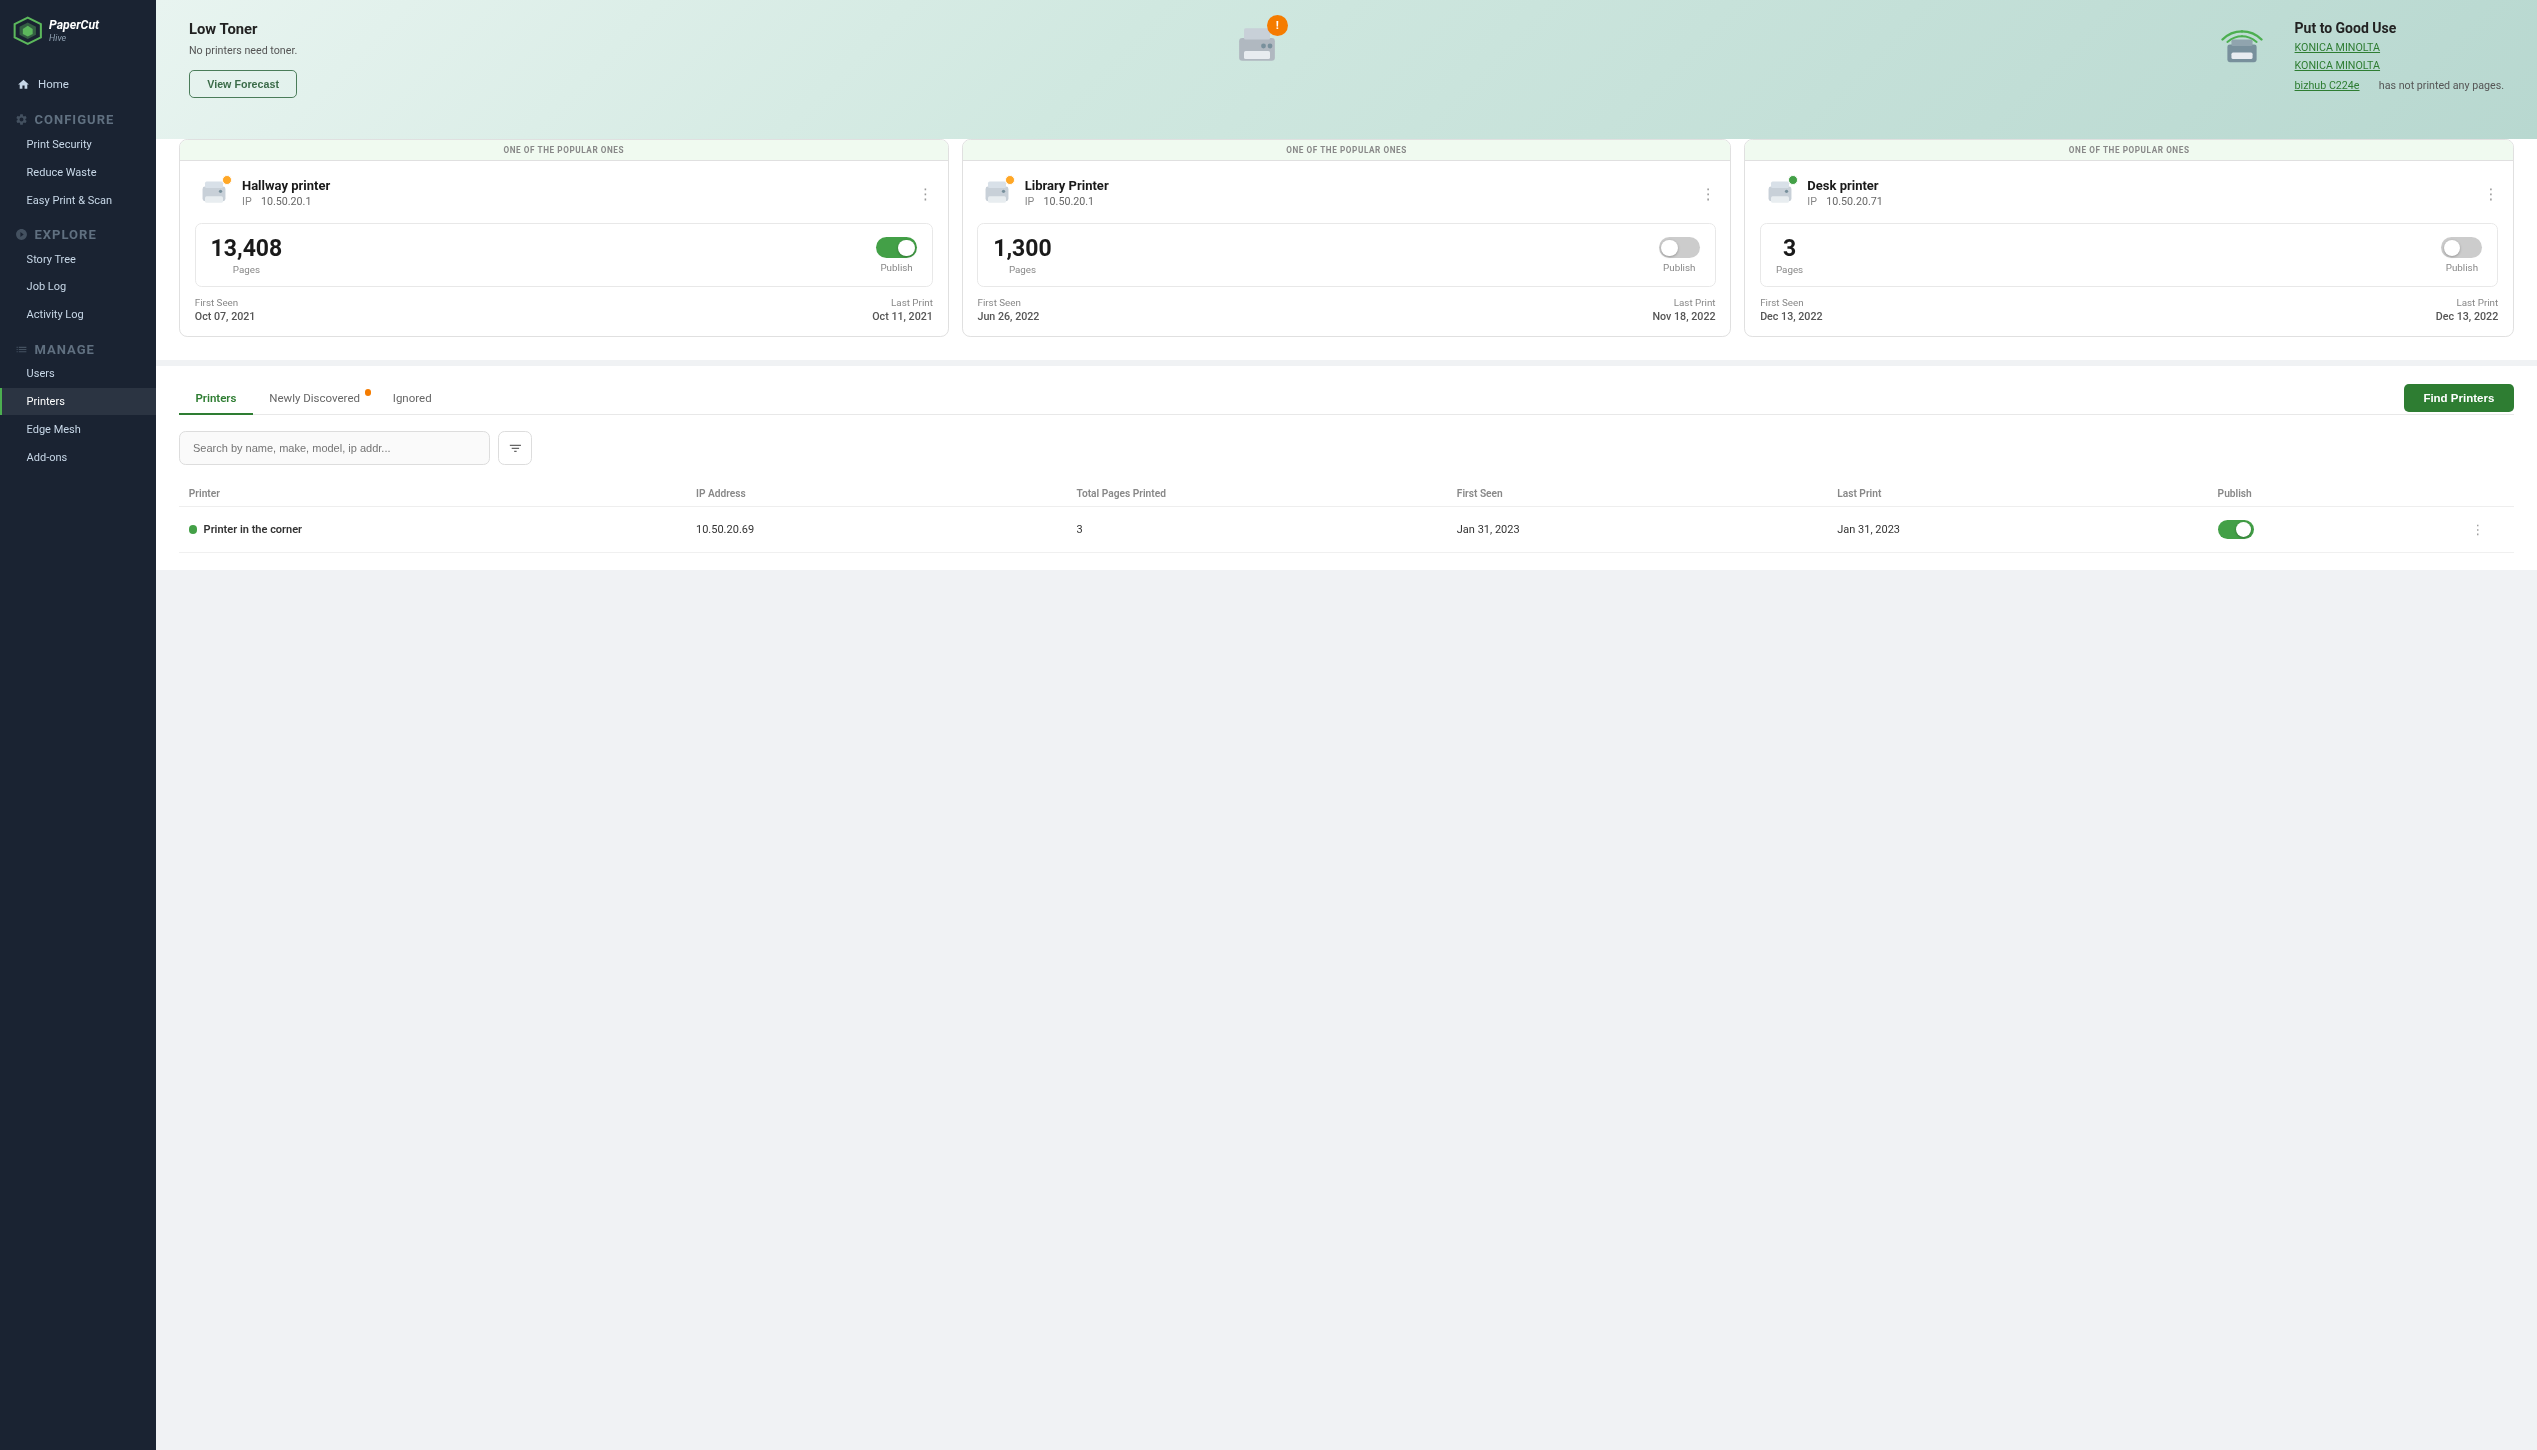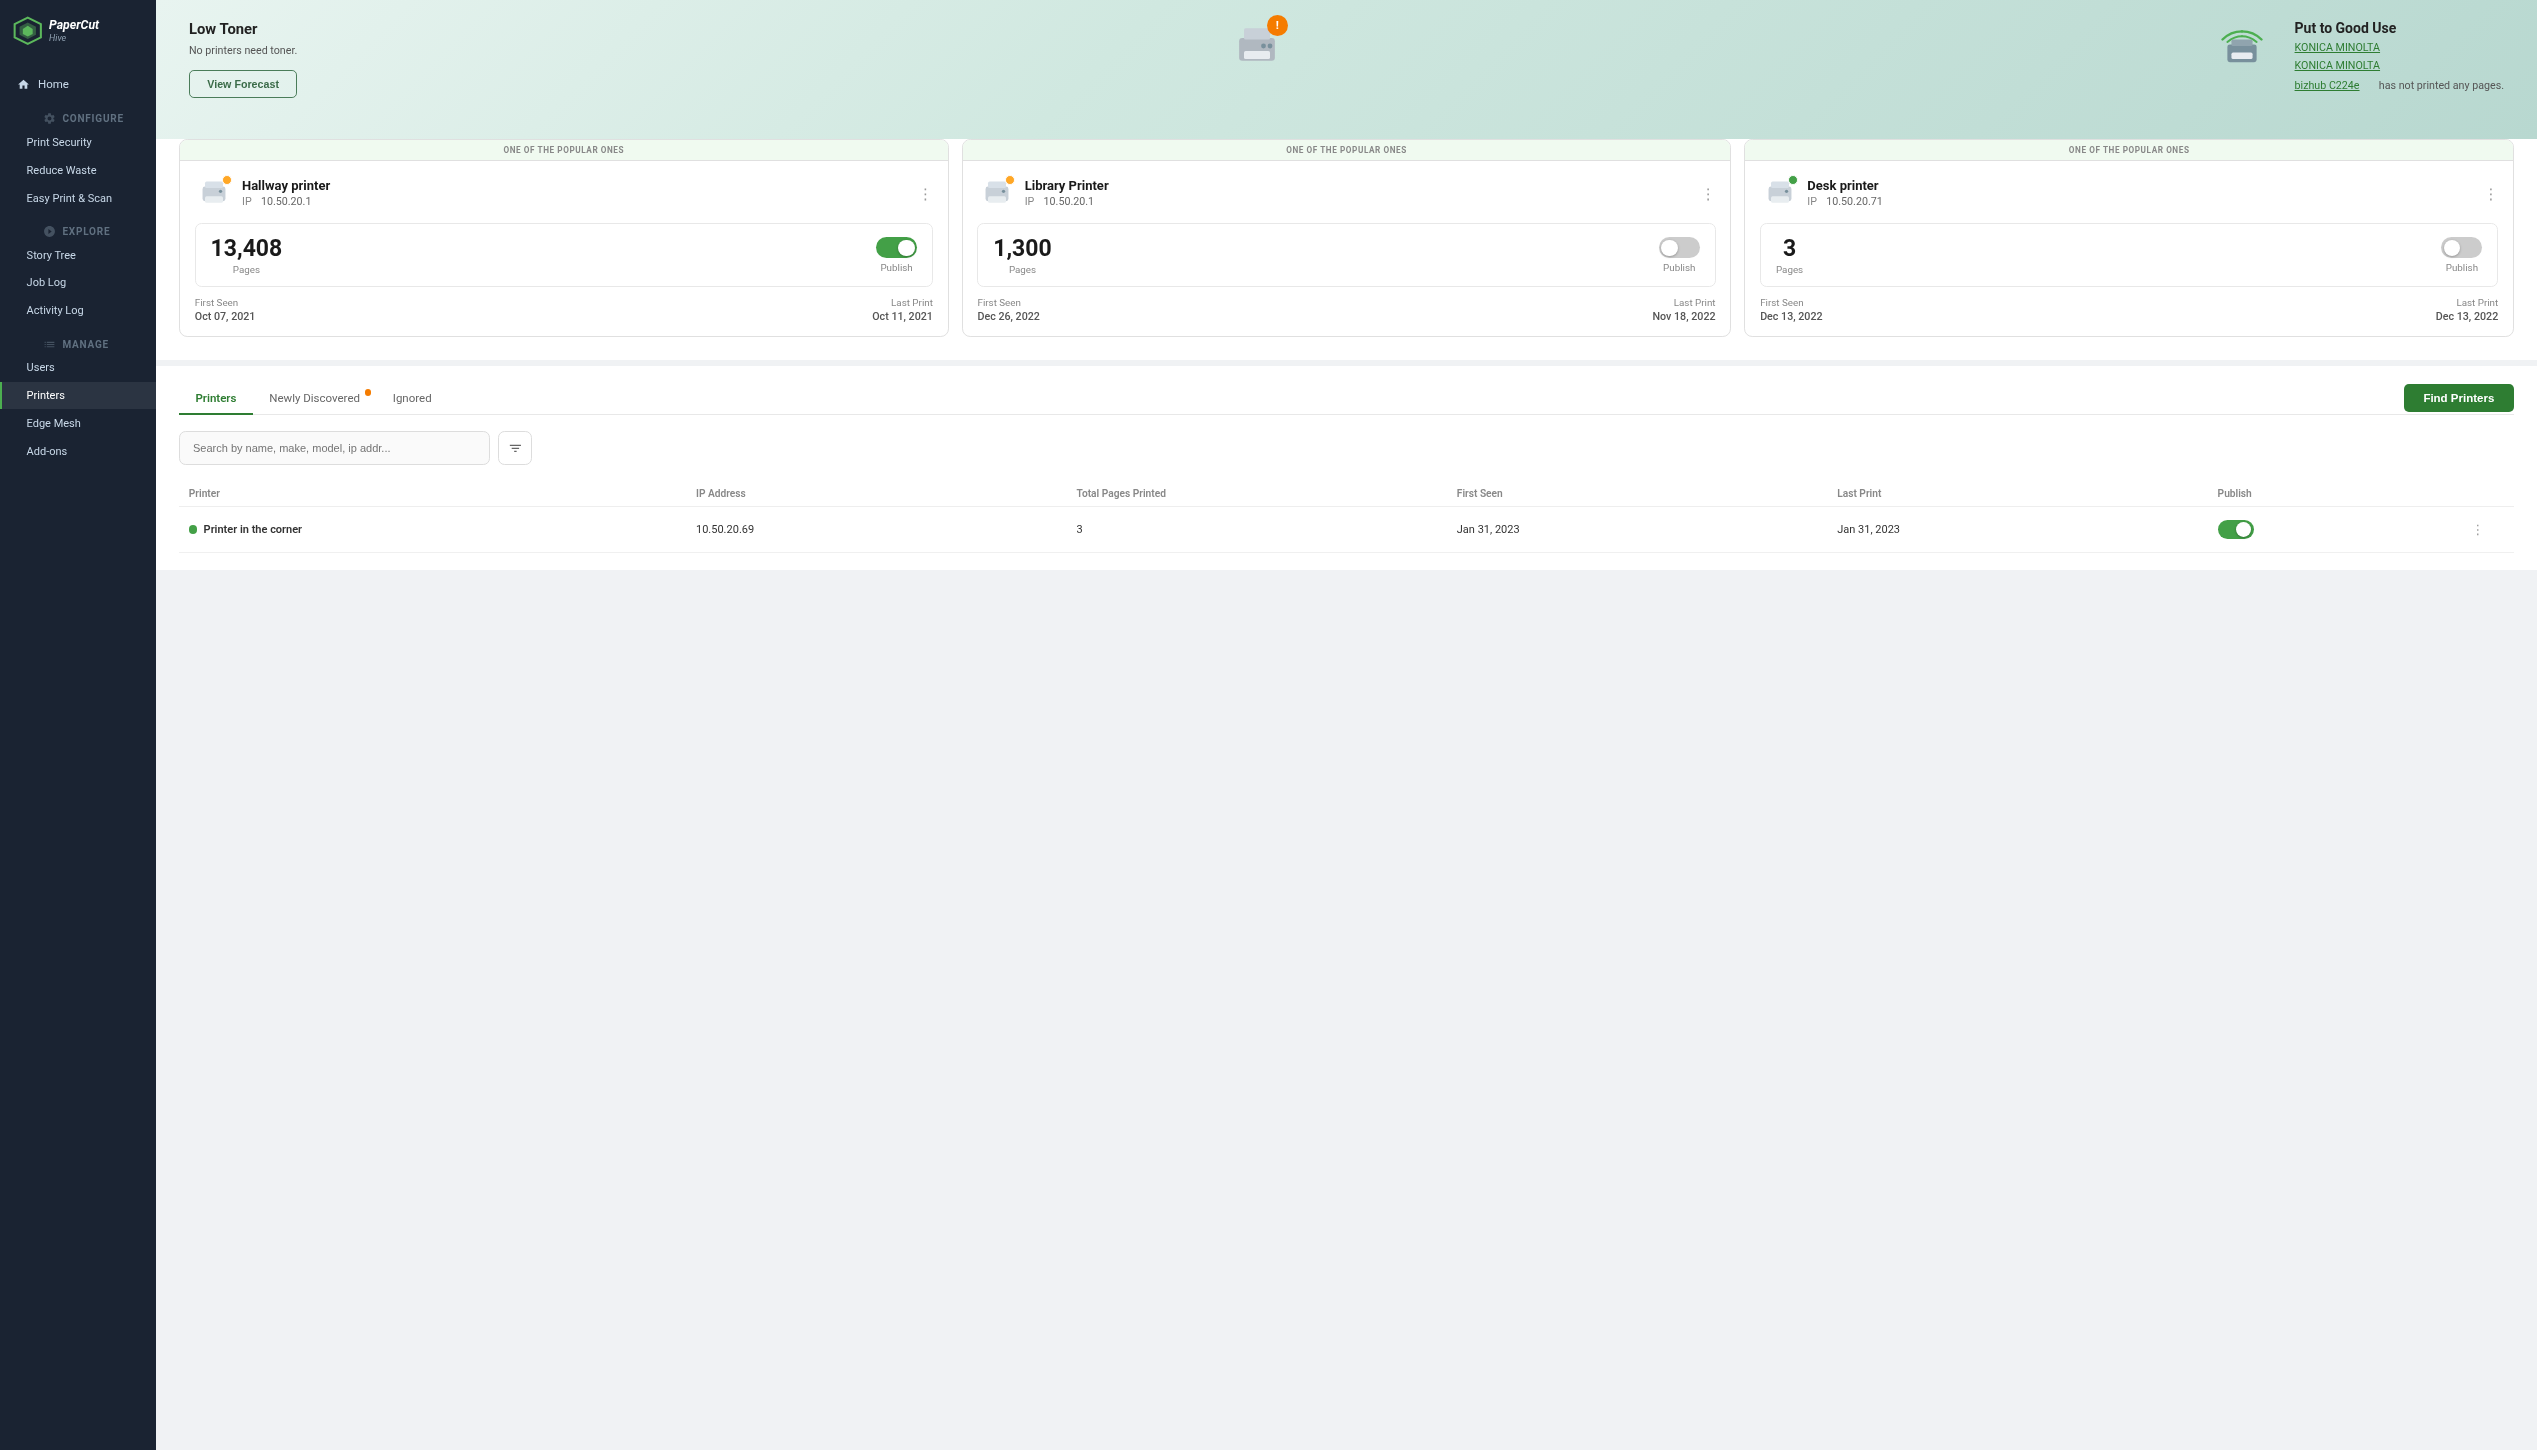--- a/index.html
+++ b/index.html
@@ -46,28 +46,27 @@
       gap: 8.2px;
       padding: 8.2px 14.8px;
       cursor: pointer;
       font-size: 11.5px;
       color: #c8d8e8;
       border-left: 2.5px solid transparent;
       transition: background 0.15s;
     }
     .nav-section-label {
       padding: 13px 14.8px 3.3px;
-      font-size: 10px;
+      font-size: 13px;
       font-weight: 700;
       letter-spacing: 0.08em;
       color: #607080;
       display: flex;
       align-items: center;
       gap: 6.6px;
-      margin-left: 28px;
     }
     .nav-section-icon {
       width: 13px;
       height: 13px;
       opacity: 0.6;
     }
     .nav-sub-item {
       padding: 7.4px 14.8px 7.4px 24.6px;
       font-size: 11px;
       color: #c8d8e8;
@@ -603,21 +602,21 @@
               <div class="toggle-wrap">
                 <div class="toggle off">
                   <div class="toggle-thumb"></div>
                 </div>
                 <div class="toggle-label">Publish</div>
               </div>
             </div>
             <div class="card-footer">
               <div class="footer-item">
                 <span style="font-size:9.8px;color:#888;">First Seen</span>
-                <span class="footer-date">Dec 26, 2022</span>
+                <span class="footer-date">Jun 26, 2022</span>
               </div>
               <div class="footer-item" style="text-align:right;">
                 <span style="font-size:9.8px;color:#888;">Last Print</span>
                 <span class="footer-date">Nov 18, 2022</span>
               </div>
             </div>
           </div>
         </div>
 
         <div class="printer-card">

